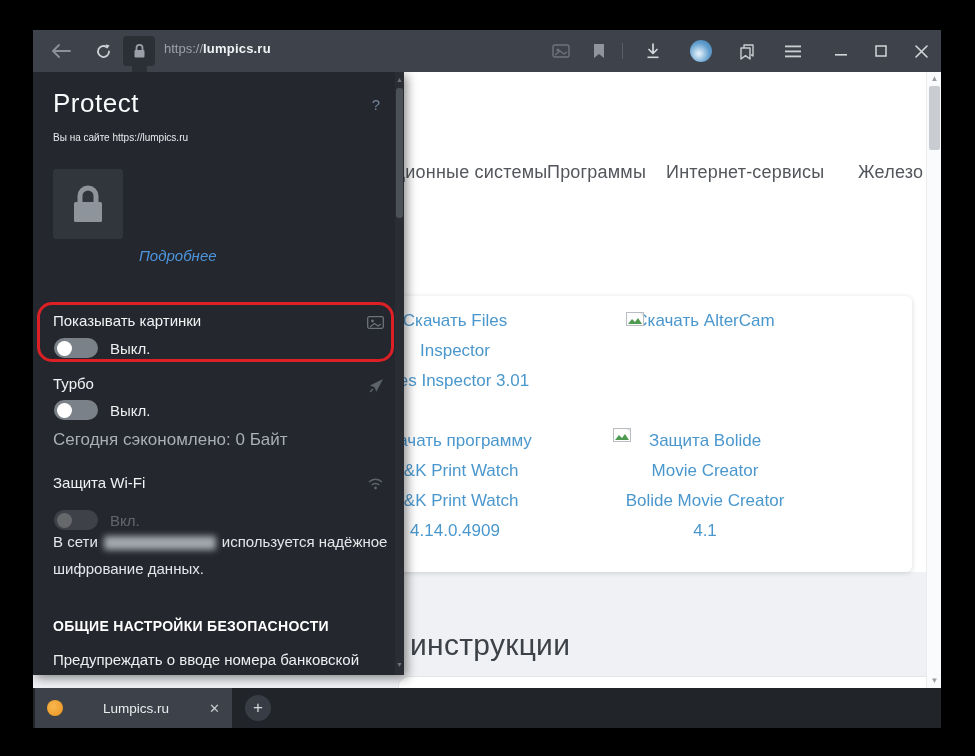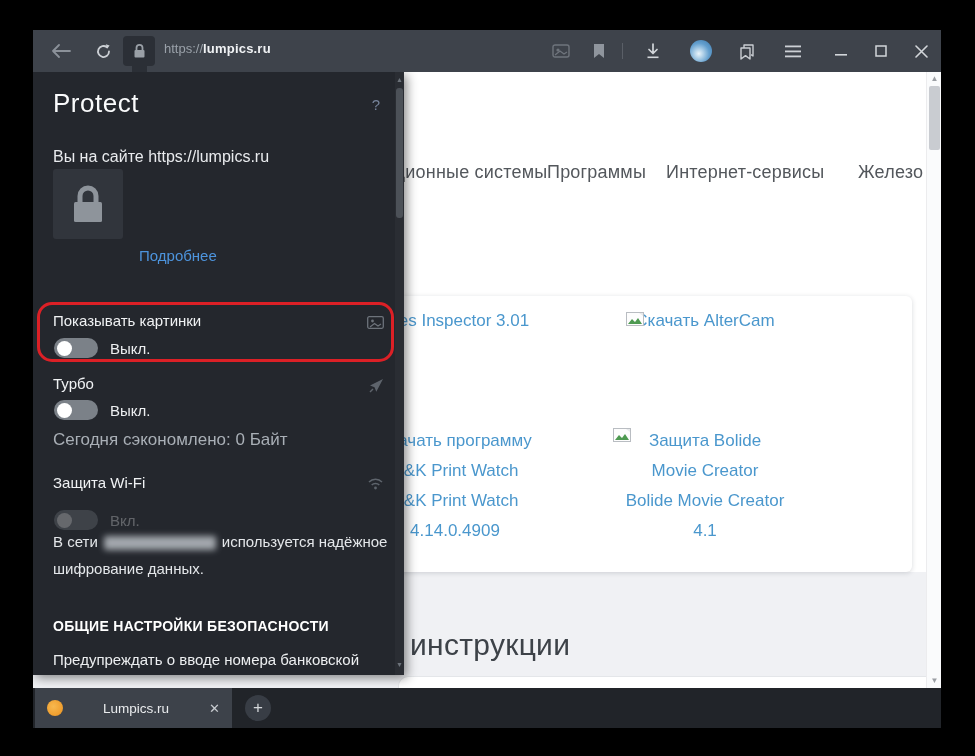--- a/index.html
+++ b/index.html
@@ -80,26 +80,26 @@
   .scroll-arrow { position:absolute; left:0; width:15px; height:14px; color:#9b9fa4;
                   font-size:8px; text-align:center; line-height:14px; cursor:pointer; }
 
   
   #protect-panel { position:absolute; left:0; top:0; width:371px; height:603px;
                    background:#24272d; z-index:40; box-shadow:3px 3px 10px rgba(0,0,0,.45);
                    color:#edeff1; }
   #protect-title { position:absolute; left:20px; top:16px; font-size:26px; color:#fafbfc;
                    letter-spacing:.5px; }
   #protect-help { position:absolute; right:24px; top:24px; font-size:15px; color:#76839a; cursor:pointer; }
-  #protect-site { position:absolute; left:20px; top:60px; font-size:16px; color:#e9ebee;margin-top:16px; }
+  #protect-site { position:absolute; left:20px; top:60px; font-size:10px; color:#e9ebee; }
   #lock-tile { position:absolute; left:20px; top:97px; width:70px; height:70px;
                background:#31353c; border-radius:3px; display:flex; align-items:center; justify-content:center; }
   #status-text { position:absolute; left:106px; top:97px; width:225px; font-size:15px;
                  line-height:26px; color:#edeff1; }
-  #details-link { position:absolute; left:106px; top:175px; font-size:15px; color:#4d94dd; cursor:pointer; }
+  #details-link { position:absolute; left:106px; top:175px; font-size:15px; color:#4d94dd; cursor:pointer;font-style:italic; }
 
   .panel-label { position:absolute; left:20px; font-size:15px; color:#f0f2f4; }
   .panel-row-icon { position:absolute; right:20px; }
   .toggle { position:absolute; left:21px; width:44px; height:20px; border-radius:10px;
             background:#7b8188; cursor:pointer; }
   .toggle::after { content:""; position:absolute; left:3px; top:2.5px; width:15px; height:15px;
                    border-radius:50%; background:#fff; }
   .toggle-state { position:absolute; left:77px; font-size:15px; color:#edeff1; }
   .panel-note { position:absolute; left:20px; font-size:17px; color:#a9afb6; }
 
@@ -252,20 +252,21 @@
 
       <div id="site-nav">
           <span class="nav-item nav-0">Операционные системы</span>
           <span class="nav-item nav-1">Программы</span>
           <span class="nav-item nav-2">Интернет-сервисы</span>
           <span class="nav-item nav-3">Железо</span>
         </div>
 
       <div id="downloads-grid">
           <div class="dl-cell dl-0">
+            <div class="dl-link">Скачать Files Inspector</div>
             <div class="dl-caption">Files Inspector 3.01</div>
           </div>
           <div class="dl-cell dl-1">
             <div class="dl-link">Скачать AlterCam</div>
           </div>
           <div class="dl-cell dl-2">
             <div class="dl-link">Скачать программу D&amp;K Print Watch</div>
             <div class="dl-caption">D&amp;K Print Watch 4.14.0.4909</div>
           </div>
           <div class="dl-cell dl-3">

